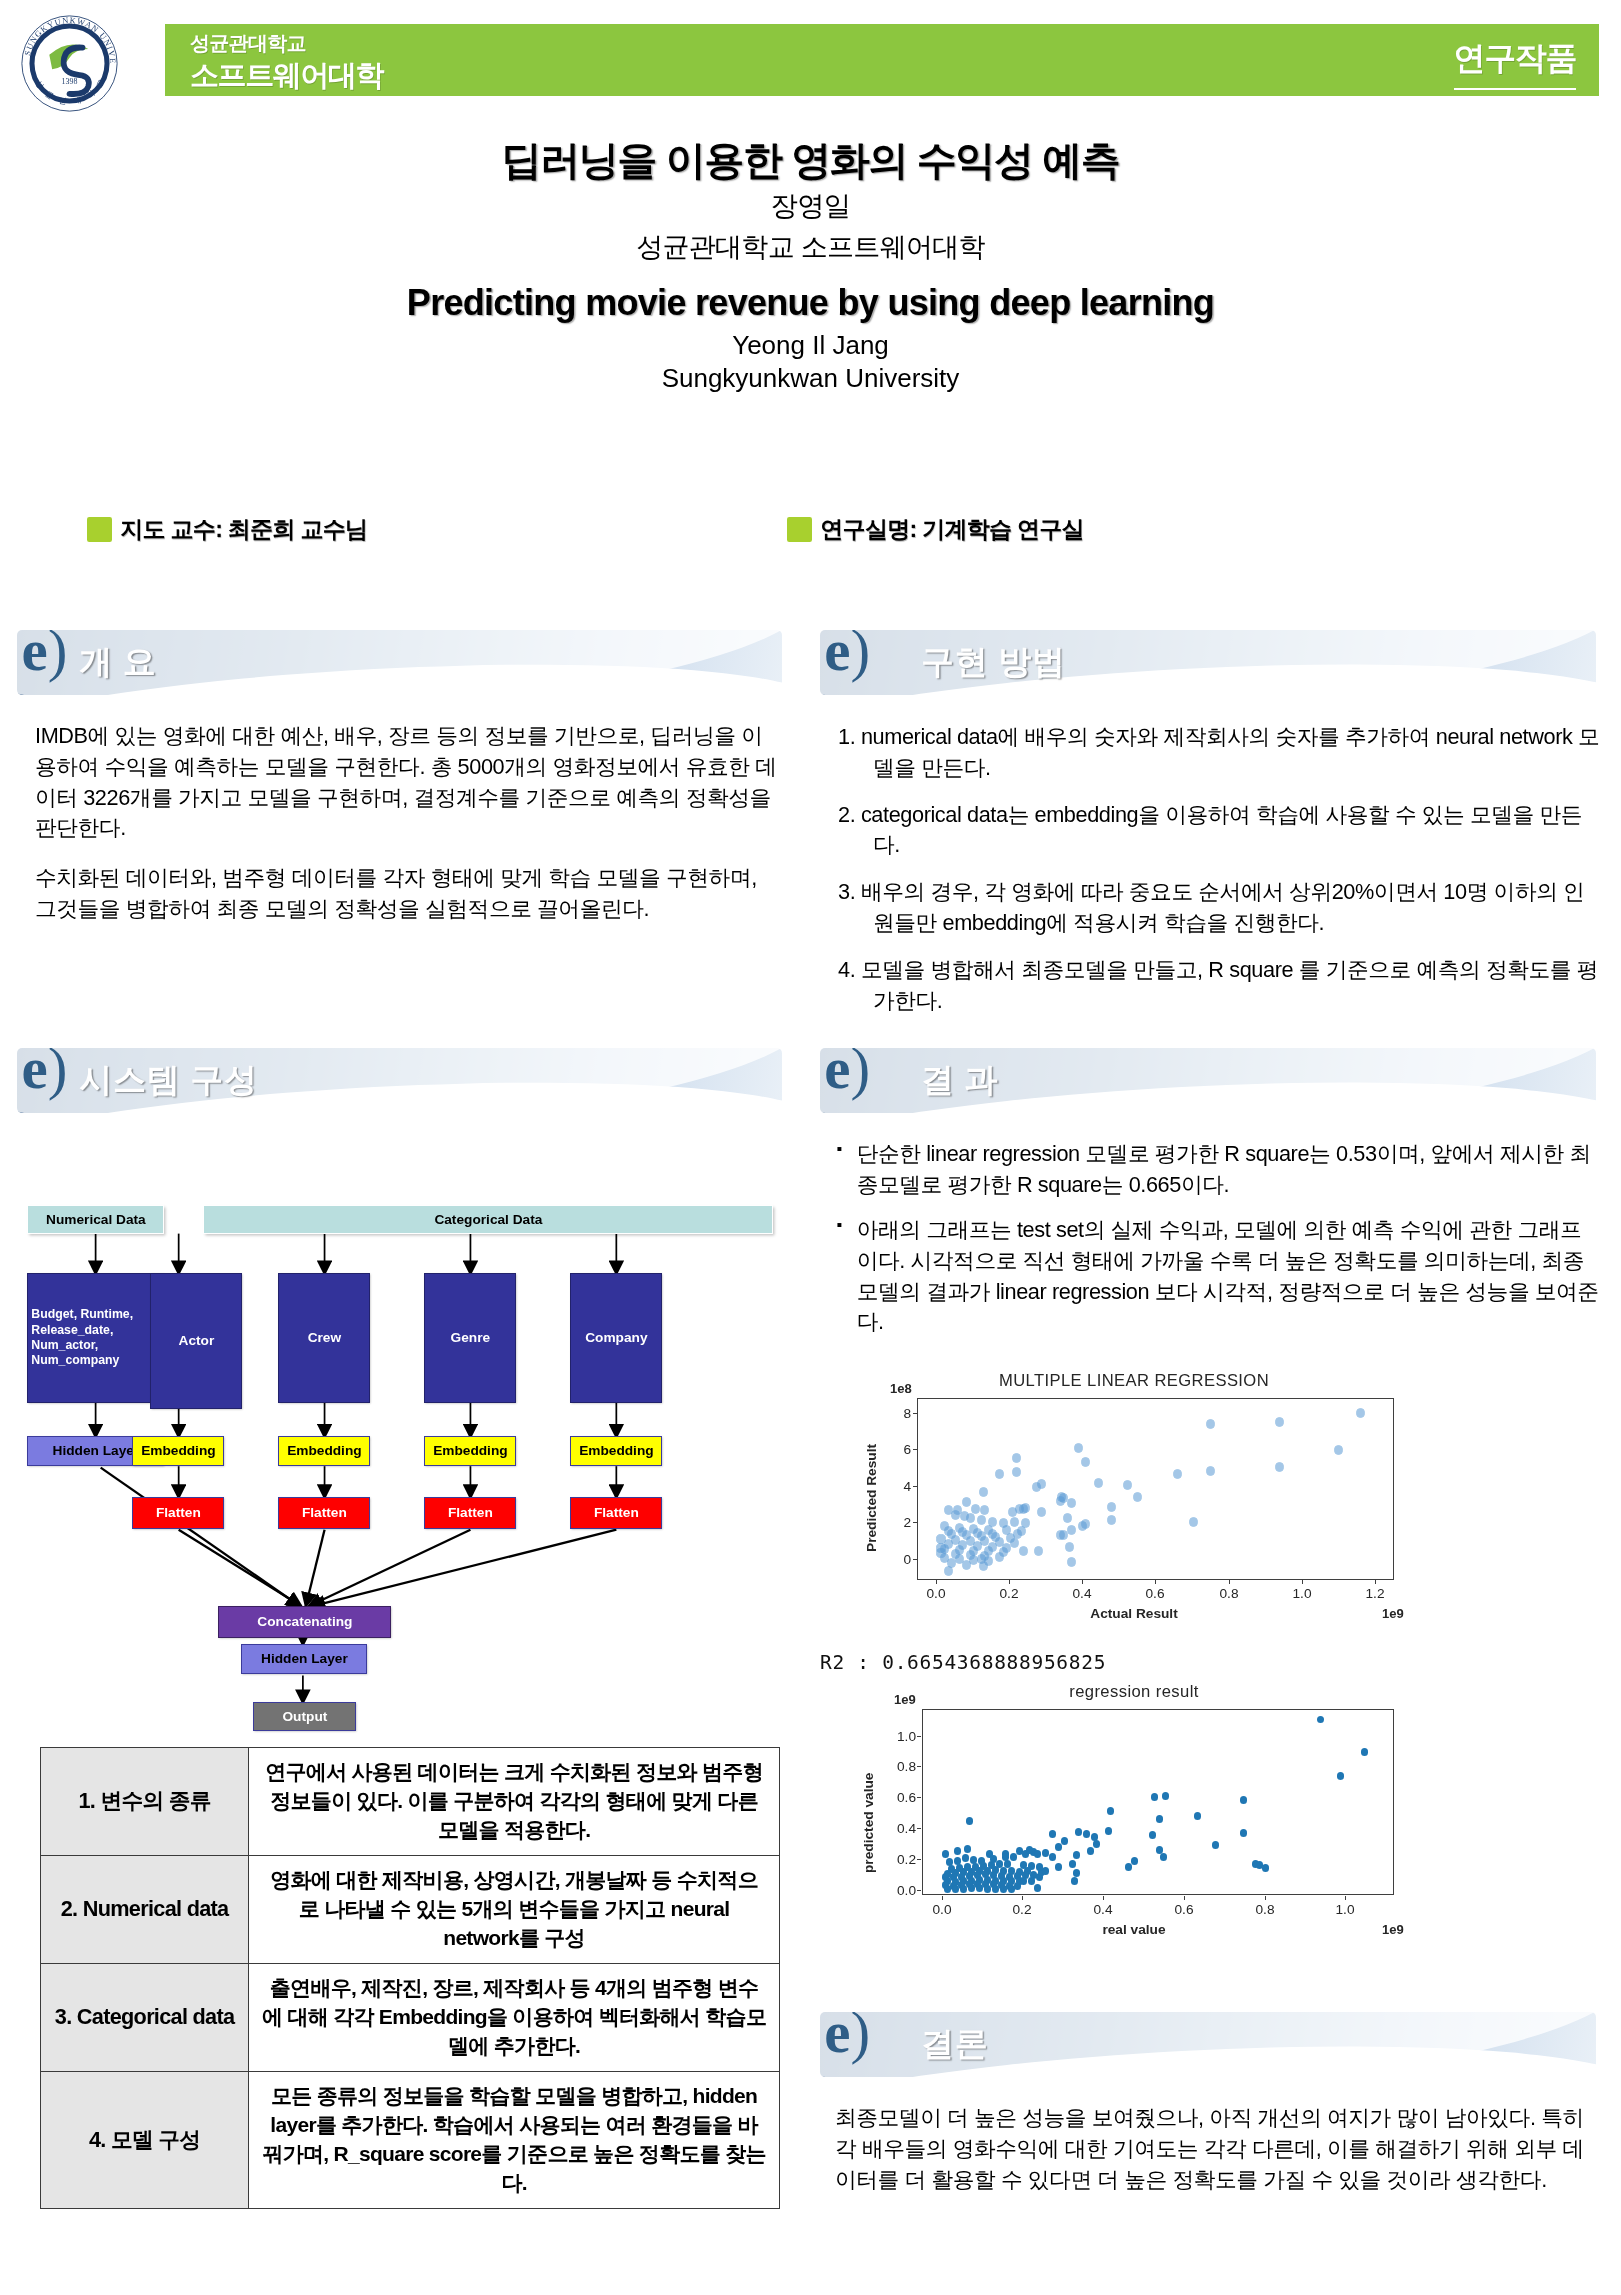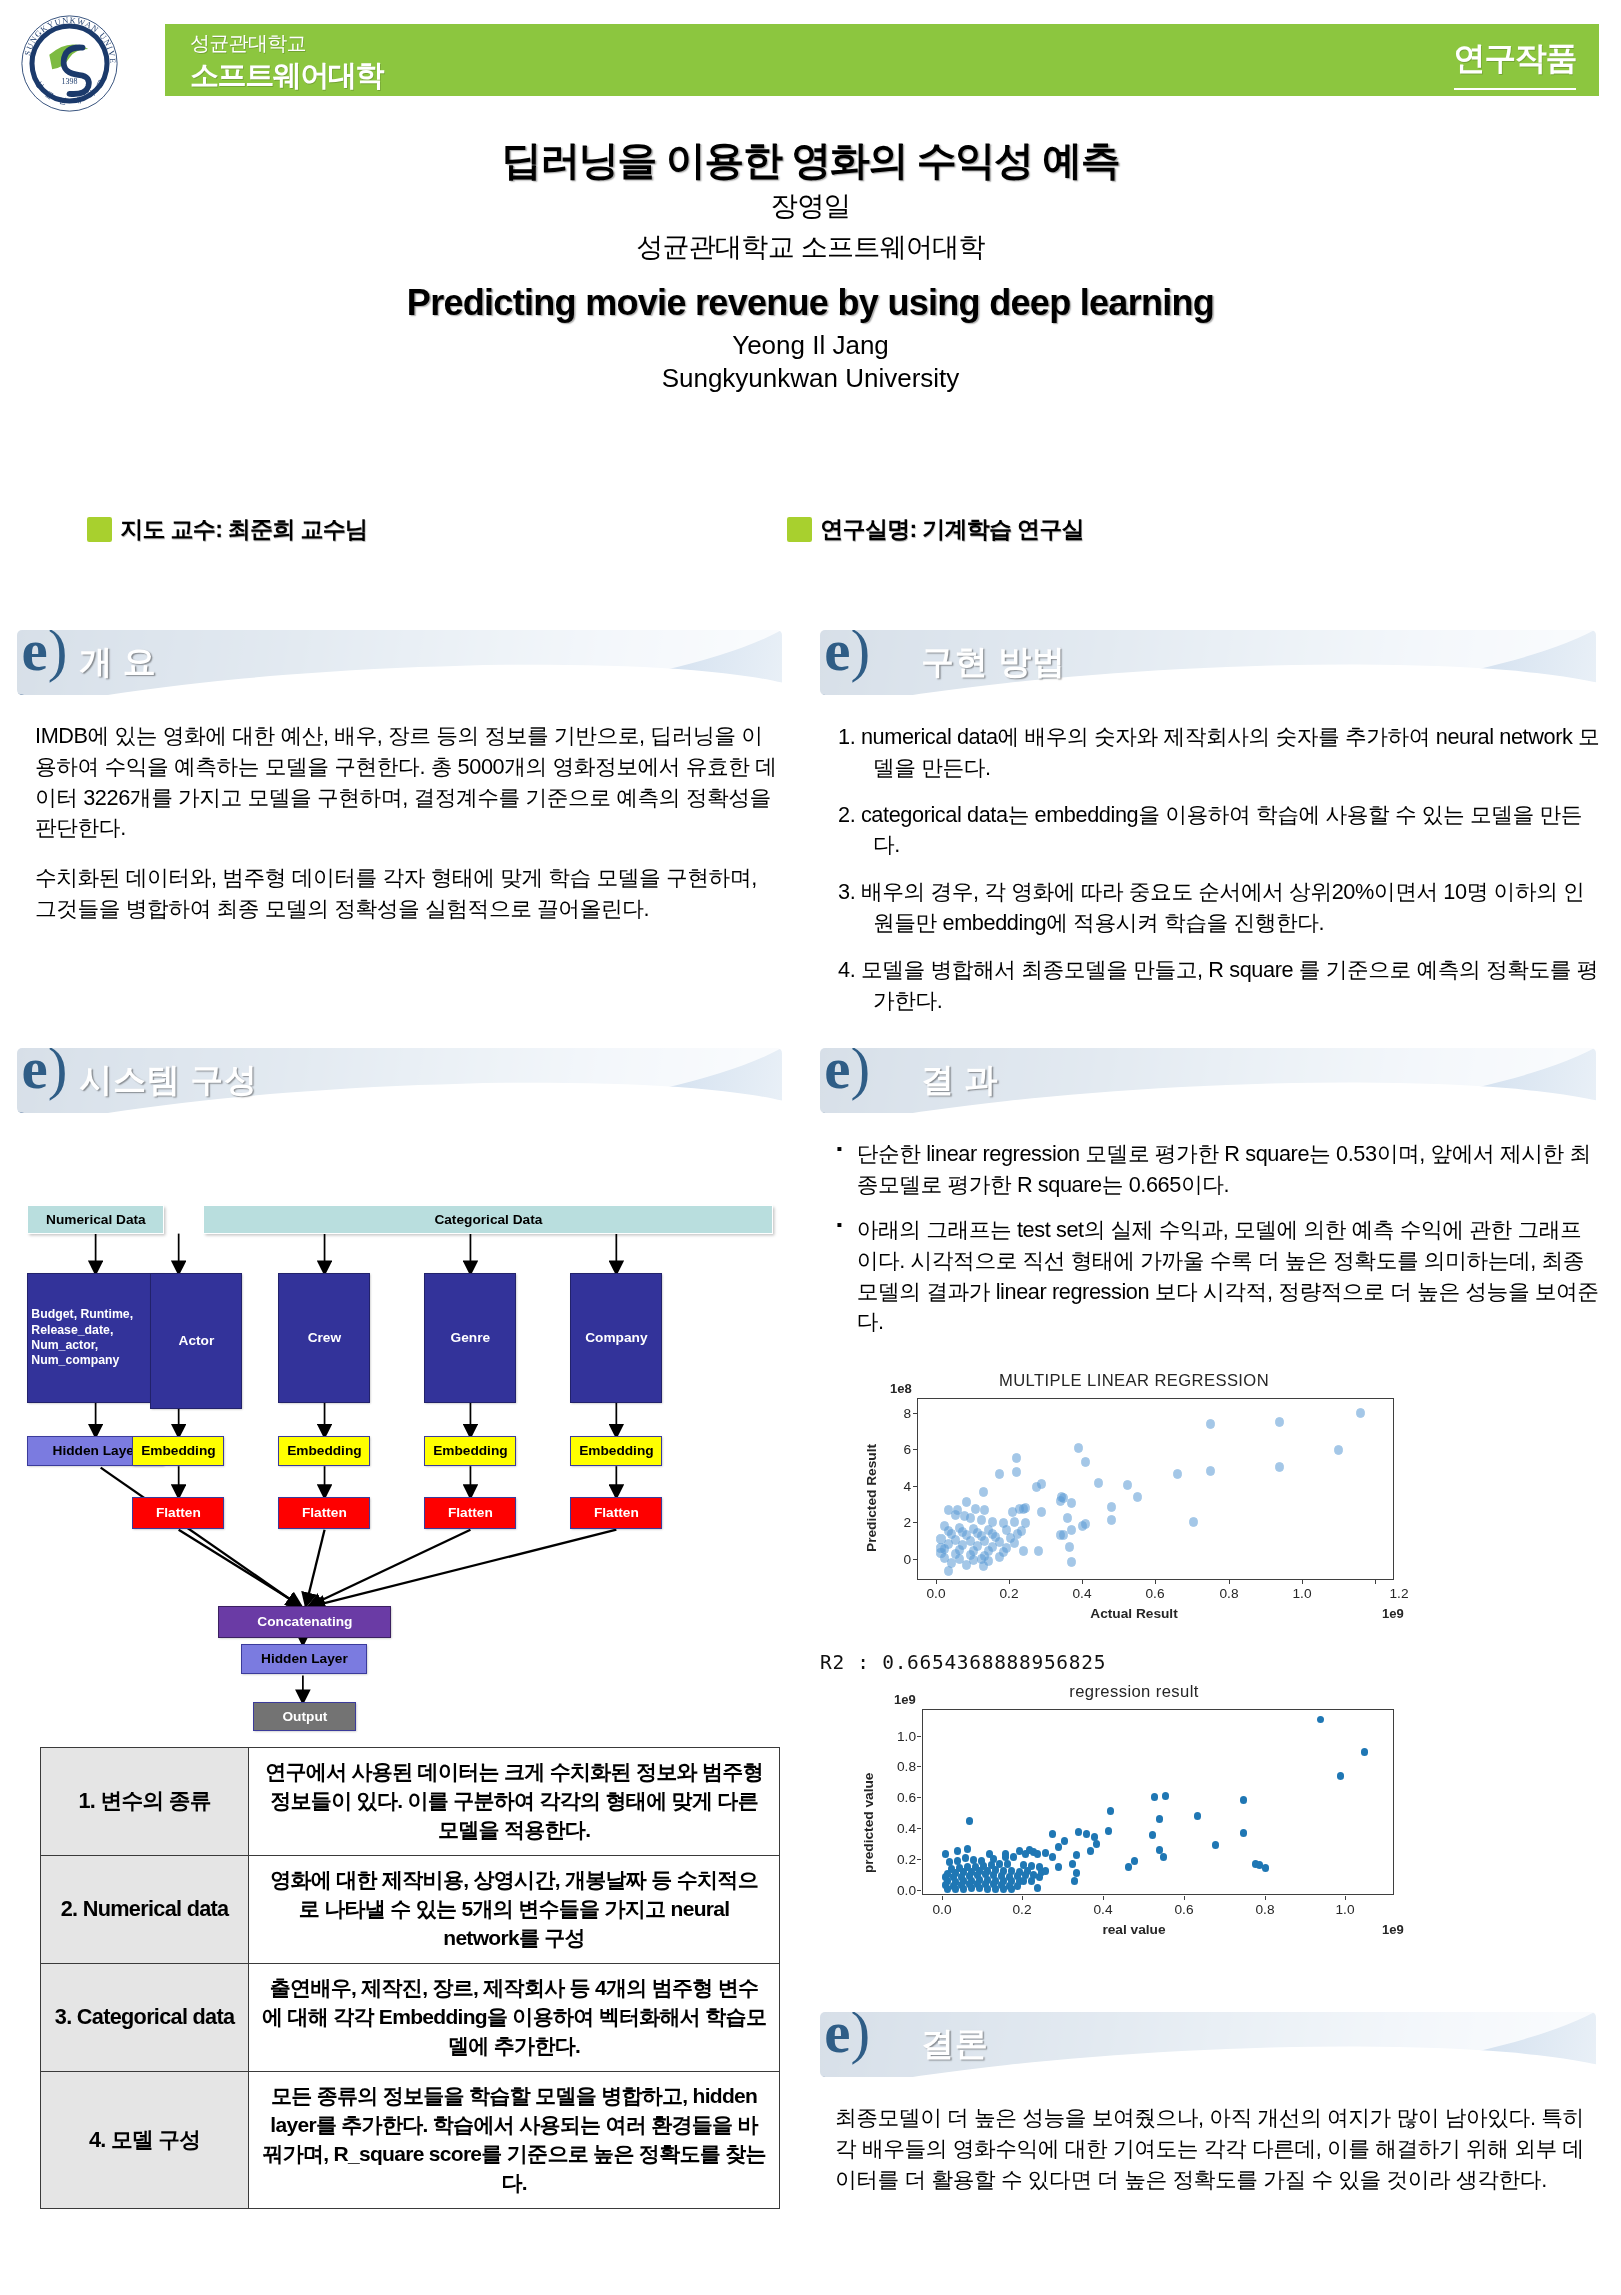--- a/index.html
+++ b/index.html
@@ -2,21 +2,21 @@
 <html style="font-size:11.6px"><head>
 <meta charset="utf-8">
 <style>
   html,body{margin:0;padding:0;background:#fff;}
   body{width:1621px;height:2295px;position:relative;font-family:"Liberation Sans","DejaVu Sans",sans-serif;color:#000;overflow:hidden;}
 
   
   #poster-header{position:absolute;left:0;top:0;width:1621px;height:130px;}
   #skku-logo{position:absolute;left:19px;top:13px;width:101px;height:101px;}
   #header-band{position:absolute;left:165px;top:24px;width:1434px;height:72px;background:#8cc63f;}
-  #header-band .u-ko{position:absolute;left:25px;top:5.8px;font-size:20px;font-weight:normal;color:#ffffff;letter-spacing:-0.7px;
+  #header-band .u-ko{position:absolute;left:25px;top:5.8px;font-size:20px;font-weight:bold;color:#ffffff;letter-spacing:-0.7px;
         text-shadow:0.7px 0.7px 0 rgba(0,0,0,.18);}
   #header-band .u-col{position:absolute;left:25px;top:32px;font-size:29px;font-weight:bold;color:#ffffff;letter-spacing:-1.4px;
         text-shadow:0.7px 1.4px 0 rgba(0,0,0,.18);}
   #header-band .badge{position:absolute;right:23px;top:13px;font-size:32px;font-weight:bold;color:#ffffff;letter-spacing:-1.4px;
         padding-bottom:7.2px;border-bottom:2.9px solid #fff;text-shadow:0.7px 1.4px 0 rgba(0,0,0,.18);}
 
   
   #title-block{position:absolute;left:0;top:137px;width:1621px;text-align:center;}
   #title-ko{font-size:40px;font-weight:bold;letter-spacing:-1.4px;line-height:1.18;
         text-shadow:1.4px 1.4px 1.4px rgba(0,0,0,.35);}
@@ -396,21 +396,21 @@
     <div class="mpl-tick xt" style="left: 164px; top: 215px;">0.2</div>
     <div style="position: absolute; width: 1.4px; height: 4.3px; background: rgb(63, 63, 63); left: 164px; top: 209px;"></div>
     <div class="mpl-tick xt" style="left: 237px; top: 215px;">0.4</div>
     <div style="position: absolute; width: 1.4px; height: 4.3px; background: rgb(63, 63, 63); left: 237px; top: 209px;"></div>
     <div class="mpl-tick xt" style="left: 310px; top: 215px;">0.6</div>
     <div style="position: absolute; width: 1.4px; height: 4.3px; background: rgb(63, 63, 63); left: 310px; top: 209px;"></div>
     <div class="mpl-tick xt" style="left: 384px; top: 215px;">0.8</div>
     <div style="position: absolute; width: 1.4px; height: 4.3px; background: rgb(63, 63, 63); left: 384px; top: 209px;"></div>
     <div class="mpl-tick xt" style="left: 457px; top: 215px;">1.0</div>
     <div style="position: absolute; width: 1.4px; height: 4.3px; background: rgb(63, 63, 63); left: 457px; top: 209px;"></div>
-    <div class="mpl-tick xt" style="left: 530px; top: 215px; margin-left: 24px;">1.2</div>
+    <div class="mpl-tick xt" style="left: 530px; top: 215px;">1.2</div>
     <div style="position: absolute; width: 1.4px; height: 4.3px; background: rgb(63, 63, 63); left: 530px; top: 209px;"></div>
     <div class="mpl-tick yt" style="left: 33px; width: 33px; top: 188px;">0</div>
     <div style="position: absolute; width: 4.3px; height: 1.4px; background: rgb(63, 63, 63); left: 68px; top: 188px;"></div>
     <div class="mpl-tick yt" style="left: 33px; width: 33px; top: 151px;">2</div>
     <div style="position: absolute; width: 4.3px; height: 1.4px; background: rgb(63, 63, 63); left: 68px; top: 151px;"></div>
     <div class="mpl-tick yt" style="left: 33px; width: 33px; top: 115px;">4</div>
     <div style="position: absolute; width: 4.3px; height: 1.4px; background: rgb(63, 63, 63); left: 68px; top: 115px;"></div>
     <div class="mpl-tick yt" style="left: 33px; width: 33px; top: 78px;">6</div>
     <div style="position: absolute; width: 4.3px; height: 1.4px; background: rgb(63, 63, 63); left: 68px; top: 78px;"></div>
     <div class="mpl-tick yt" style="left: 33px; width: 33px; top: 42px;">8</div>

